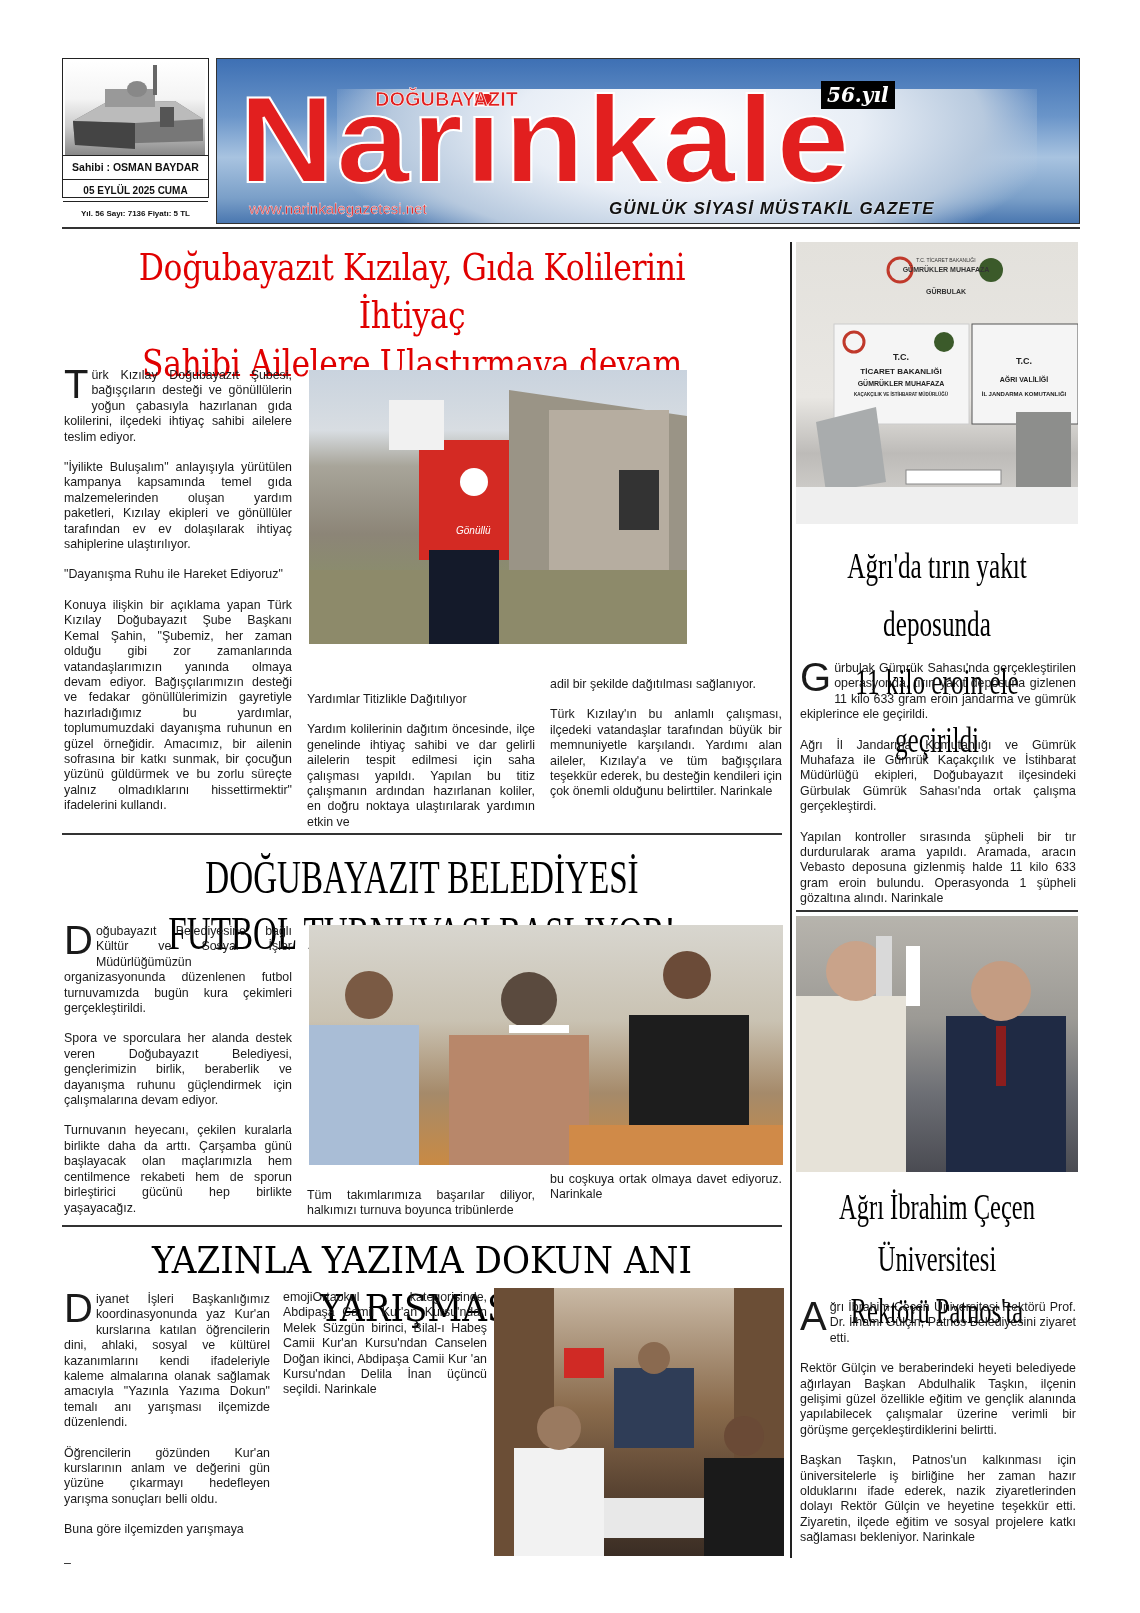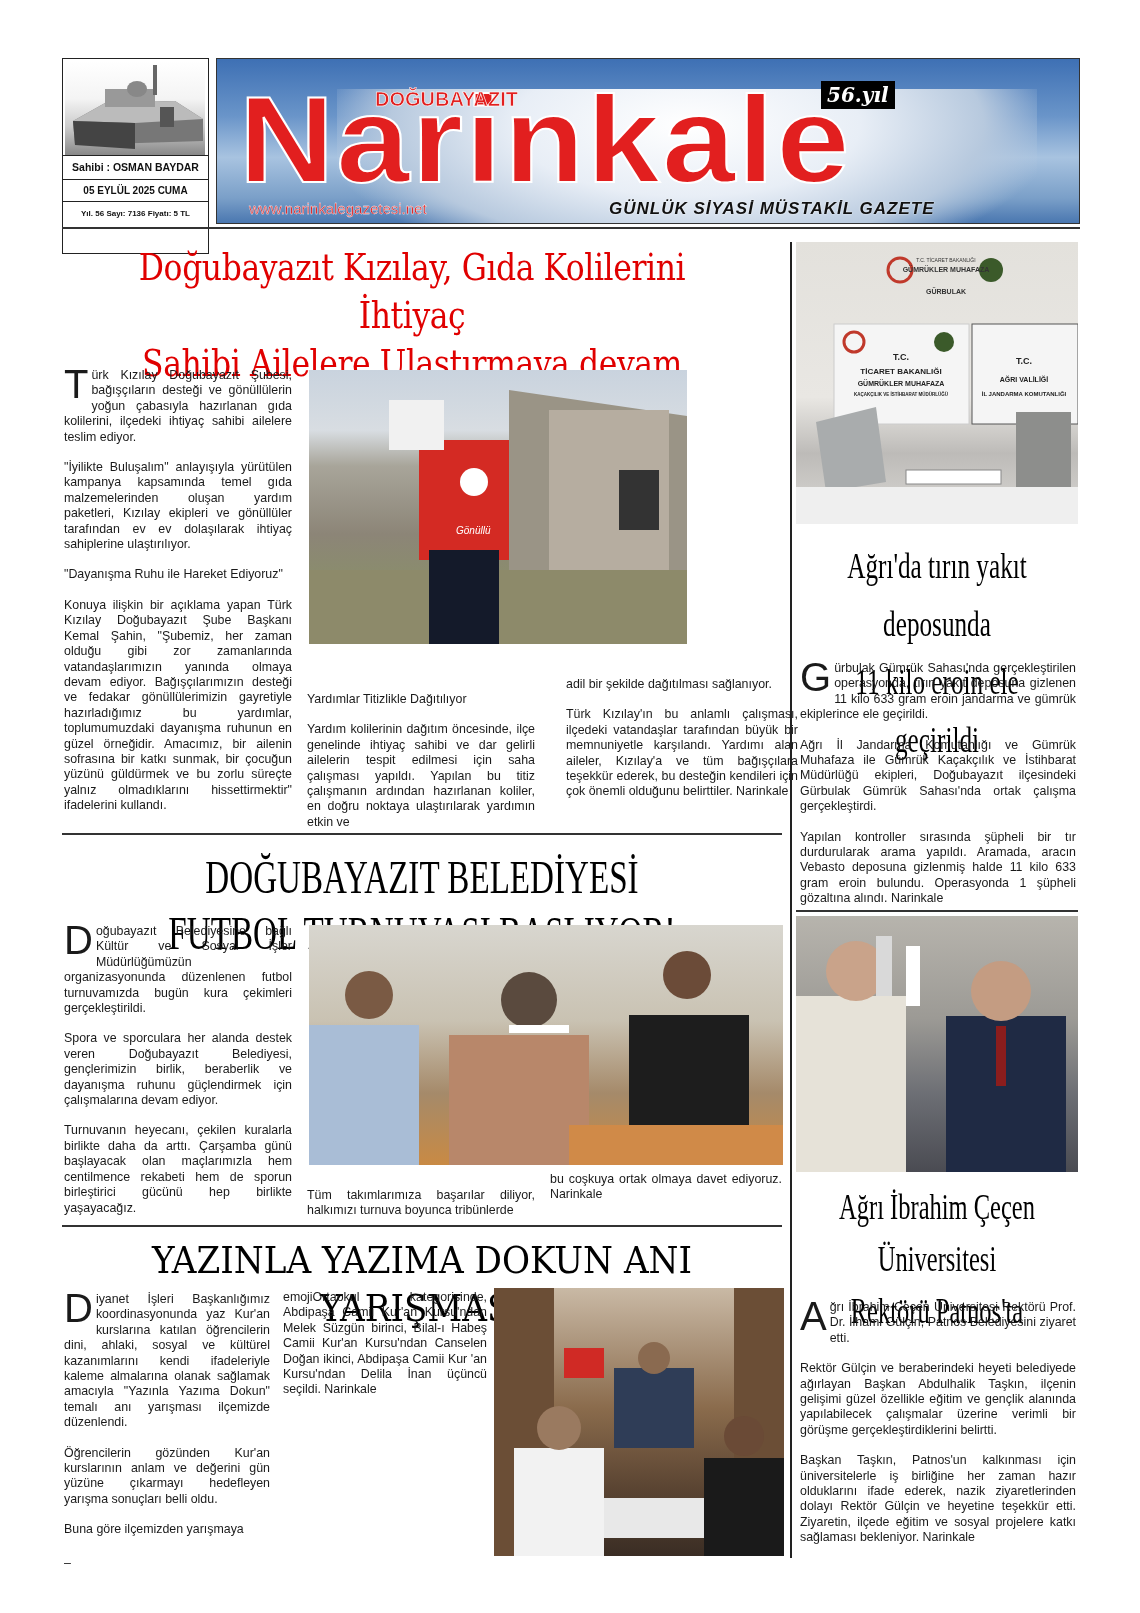--- a/index.html
+++ b/index.html
@@ -1,21 +1,21 @@
 <!DOCTYPE html>
 <html><head>
 <meta charset="utf-8">
 <style>
   * { box-sizing: border-box; margin: 0; padding: 0; }
   html, body { width: 1140px; height: 1613px; background: #fff; overflow: hidden; }
   body { position: relative; font-family: "Liberation Sans", sans-serif; color: #111; }
   .abs { position: absolute; }
 
   
-  .logo-box { left: 62px; top: 58px; width: 147px; height: 196px; border: 1.5px solid #222; background: #fff; padding-left: 36px; }
+  .logo-box { left: 62px; top: 58px; width: 147px; height: 140px; border: 1.5px solid #222; background: #fff; padding-left: 36px; }
   .logo-img { position: absolute; left: 2px; top: 2px; width: 140px; height: 94px; background: linear-gradient(#fff 0%, #f4f4f4 40%, #ccc 70%, #888 100%); overflow: hidden; }
   .logo-row { position: absolute; left: 0; width: 100%; border-top: 1px solid #222; text-align: center; font-weight: bold; color: #111; }
   .banner { left: 216px; top: 58px; width: 864px; height: 166px; background: linear-gradient(180deg, #3e70b4 0%, #6a95c9 35%, #a8c3e0 60%, #7a9fc8 85%, #4a77b0 100%); border: 1px solid #333; overflow: hidden; }
   .mountain { position: absolute; left: 120px; top: 30px; width: 700px; height: 180px; background: radial-gradient(ellipse at 50% 20%, #ffffff 0%, #e8eef6 35%, #b7c9de 60%, rgba(150,175,210,0) 75%); }
   .brand { position: absolute; left: 22px; top: 20px; font-family: "Liberation Sans", sans-serif; font-weight: bold; font-size: 122px; letter-spacing: 2px; color: #e21f1f; -webkit-text-stroke: 2px #fff; line-height: 1; transform: scaleX(1.08); transform-origin: left; }
   .city { position: absolute; left: 158px; top: 29px; color: #e21f1f; font-weight: bold; font-size: 20px; -webkit-text-stroke: 0.6px #fff; }
   .year { position: absolute; left: 604px; top: 22px; background: #000; color: #fff; font-family: "DejaVu Serif", serif; font-style: italic; font-weight: bold; font-size: 20px; padding: 2px 6px; }
   .website { position: absolute; left: 32px; top: 141px; color: #e21f1f; font-size: 15px; -webkit-text-stroke: 0.3px #fff; }
   .tagline { position: absolute; left: 392px; top: 140px; color: #111; font-style: italic; font-weight: bold; font-size: 17px; letter-spacing: 1px; text-shadow: 0 0 2px #fff; text-align: right; }
   .rule { background: #333; height: 2px; }
@@ -83,21 +83,21 @@
     <rect x="80" y="30" width="55" height="50" fill="#f1f1f1"></rect>
     <circle cx="165" cy="112" r="14" fill="#fff"></circle>
     <text x="147" y="164" font-family="Liberation Sans, sans-serif" font-size="10" fill="#fff" font-style="italic">Gönüllü</text>
   </svg>
 </div>
 
 <div class="abs" style="left:307px;top:692px;width:228px;">
   <p class="p">Yardımlar Titizlikle Dağıtılıyor</p>
   <p class="p">Yardım kolilerinin dağıtım öncesinde, ilçe genelinde ihtiyaç sahibi ve dar gelirli ailelerin tespit edilmesi için saha çalışması yapıldı. Yapılan bu titiz çalışmanın ardından hazırlanan koliler, en doğru noktaya ulaştırılarak yardımın etkin ve</p>
 </div>
-<div class="abs" style="left:550px;top:677px;width:232px;margin-left:16px;">
+<div class="abs" style="left:550px;top:677px;width:232px;">
   <p class="p">adil bir şekilde dağıtılması sağlanıyor.</p>
   <p class="p">Türk Kızılay'ın bu anlamlı çalışması, ilçedeki vatandaşlar tarafından büyük bir memnuniyetle karşılandı. Yardımı alan aileler, Kızılay'a ve tüm bağışçılara teşekkür ederek, bu desteğin kendileri için çok önemli olduğunu belirttiler. Narinkale</p>
 </div>
 
 <div class="abs rule" style="left:62px;top:833px;width:720px;height:1.5px;"></div>
 
 <div class="abs h-black" style="left:40px;top:850px;width:764px;font-size:46px;line-height:56px;transform:scaleX(0.72);">DOĞUBAYAZIT BELEDİYESİ FUTBOL TURNUVASI BAŞLIYOR!</div>
 
 <div class="abs" style="left:64px;top:924px;width:228px;">
   <p class="p"><span class="dropcap">D</span><span>oğubayazıt Belediyesine bağlı Kültür ve Sosyal İşler Müdürlüğümüzün organizasyonunda düzenlenen futbol turnuvamızda bugün kura çekimleri gerçekleştirildi.</span></p>

